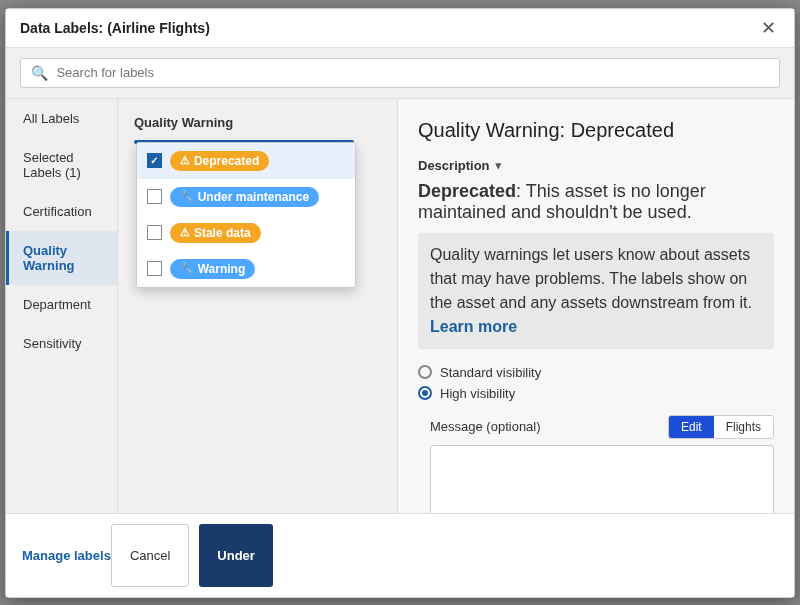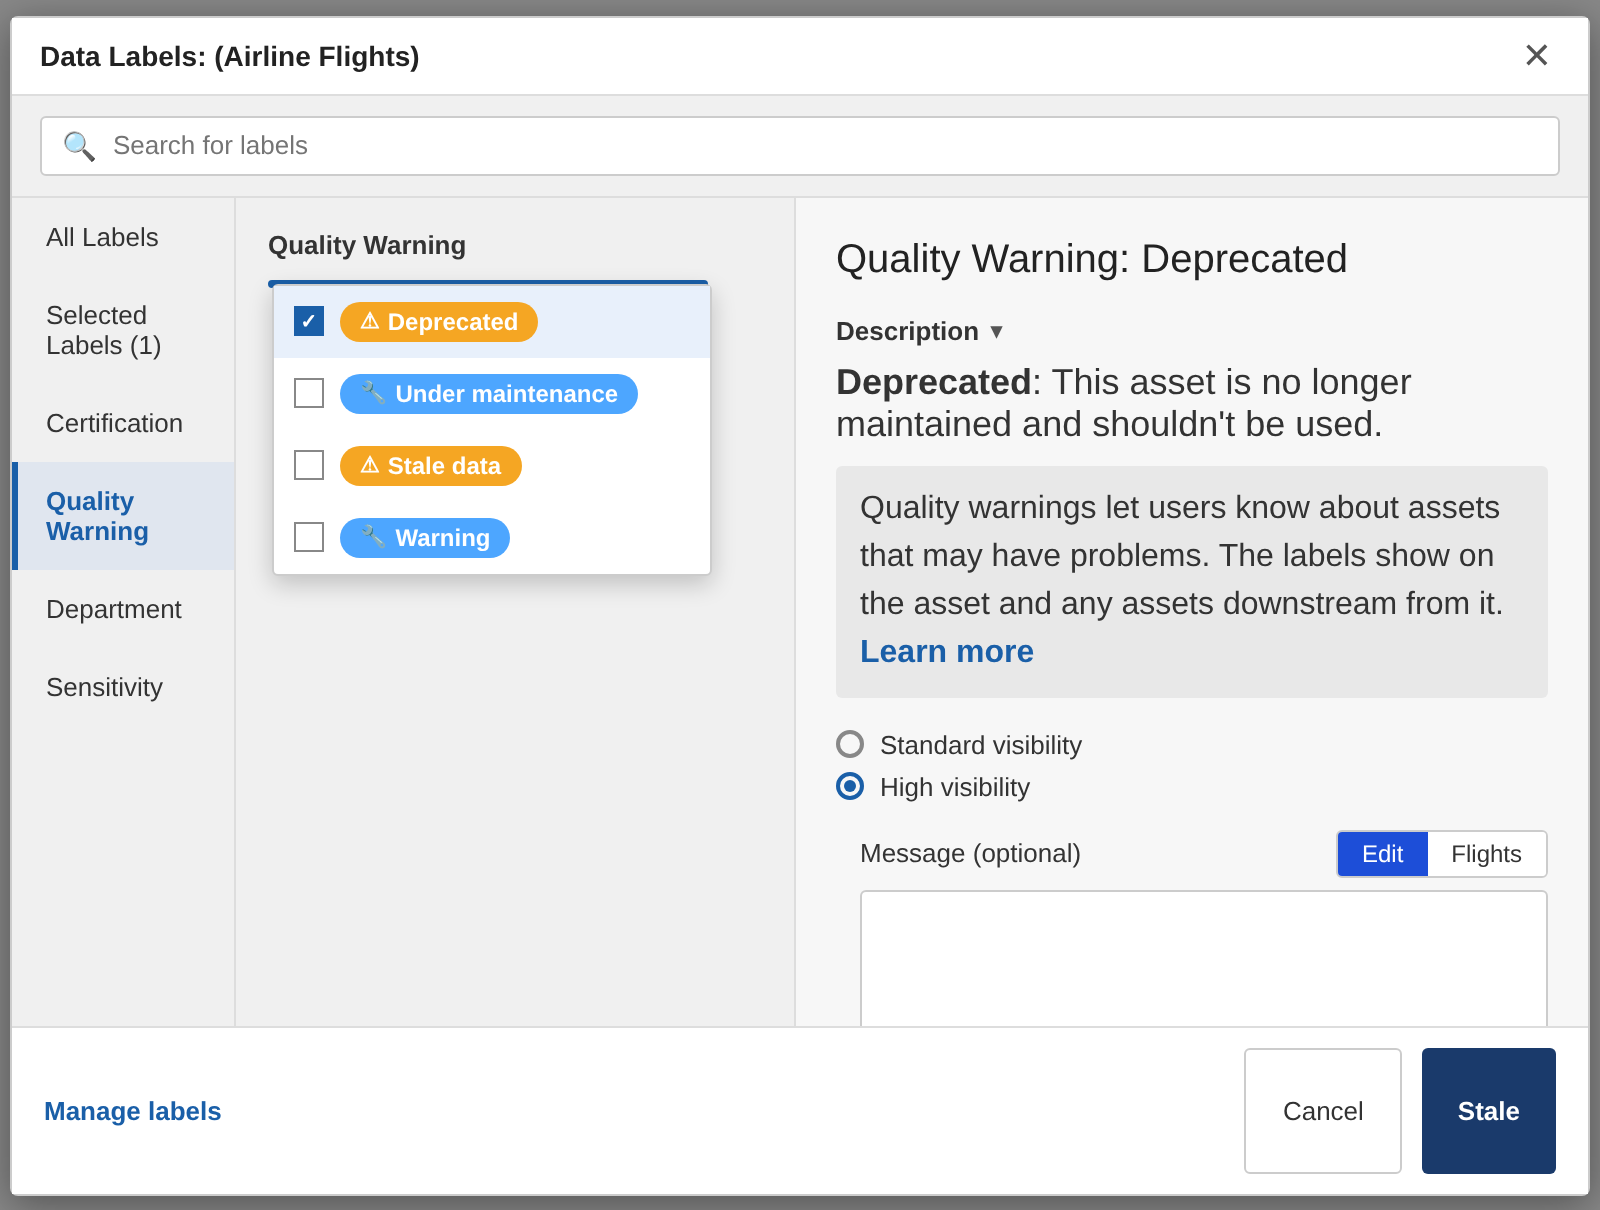--- a/index.html
+++ b/index.html
@@ -378,21 +378,20 @@
       color: #333;
       resize: none;
       background: #fff;
     }
 
     .dialog-footer {
       background: #fff;
       border-top: 1px solid #ddd;
       padding: 10px 16px;
       display: flex;
-      justify-content: space-between;
       align-items: center;
       flex-shrink: 0;
     }
 
     .manage-labels-link {
       font-size: 13px;
       color: #1a5fa8;
       cursor: pointer;
       font-weight: 600;
       text-decoration: none;
@@ -548,17 +547,17 @@
         </div>
 
       </div>
     </div>
   </div>
 
   <div class="dialog-footer">
     <a class="manage-labels-link" href="#">Manage labels</a>
     <div class="footer-buttons">
       <button class="btn-cancel">Cancel</button>
-      <button class="btn-save">Stale</button>
+      <button class="btn-save">Under</button>
     </div>
   </div>
 
 </div>
 
 </body></html>

